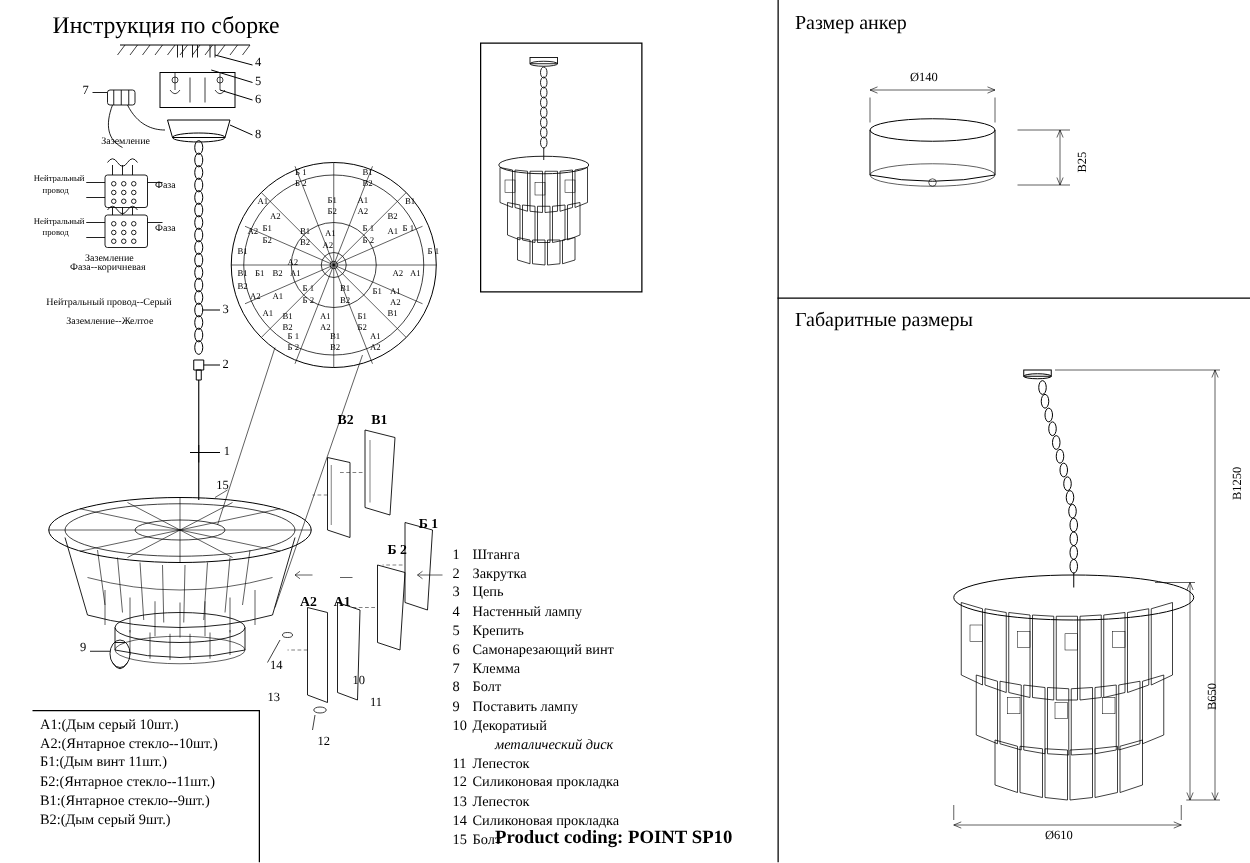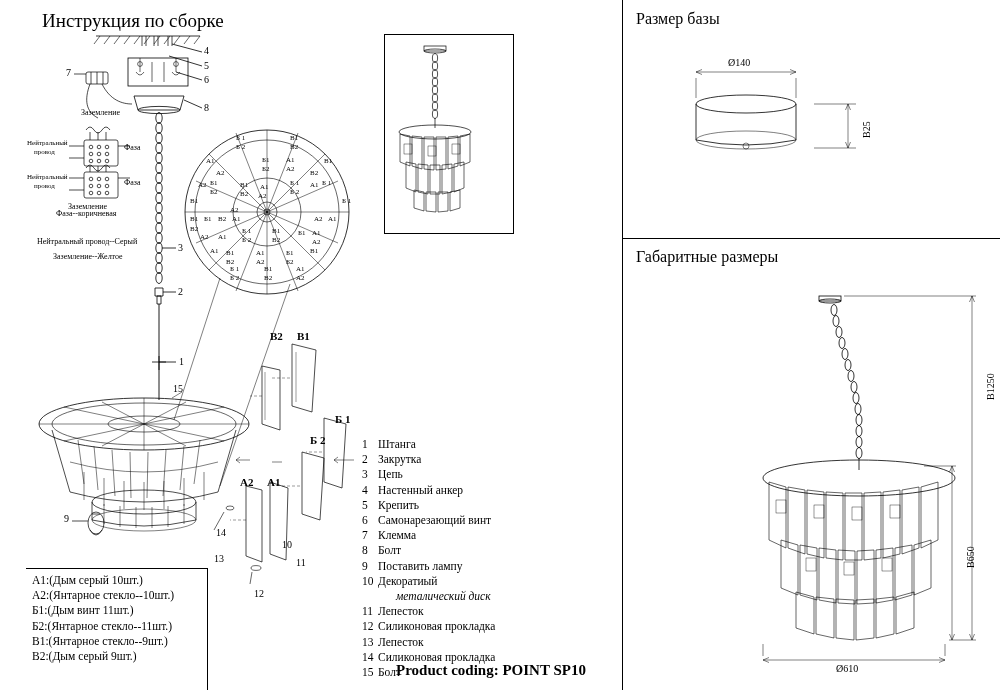--- a/index.html
+++ b/index.html
@@ -111,21 +111,21 @@
 </style>
 </head>
 <body>
 
 <div class="page">
 
   <div class="vline-main"></div>
   <div class="hline-right"></div>
 
   <div class="title-main">Инструкция по сборке</div>
-  <div class="title-base">Размер базы</div>
+  <div class="title-base">Размер анкер</div>
   <div class="title-dims">Габаритные размеры</div>
 
   <div class="inset-box"></div>
 
   <div class="svgwrap">
   <svg width="1000" height="690" viewBox="0 0 1000 690" xmlns="http://www.w3.org/2000/svg">
     <g fill="none" stroke="#000" stroke-width="0.8">
 
       <line x1="72" y1="36" x2="176" y2="36"></line>
       <g stroke-width="0.6">
@@ -587,21 +587,21 @@
   <div class="t s10 rot90" style="left:838px; top:138px;">В25</div>
 
   <div class="t s10" style="left:812px; top:664px;">Ø610</div>
   <div class="t s10 rot90" style="left:962px; top:400px;">В1250</div>
   <div class="t s10 rot90" style="left:942px; top:568px;">В650</div>
 
   <div class="parts-list">
     <div class="row"><span class="num">1</span><span>Штанга</span></div>
     <div class="row"><span class="num">2</span><span>Закрутка</span></div>
     <div class="row"><span class="num">3</span><span>Цепь</span></div>
-    <div class="row"><span class="num">4</span><span>Настенный анкер</span></div>
+    <div class="row"><span class="num">4</span><span>Настенный лампу</span></div>
     <div class="row"><span class="num">5</span><span>Крепить</span></div>
     <div class="row"><span class="num">6</span><span>Самонарезающий винт</span></div>
     <div class="row"><span class="num">7</span><span>Клемма</span></div>
     <div class="row"><span class="num">8</span><span>Болт</span></div>
     <div class="row"><span class="num">9</span><span>Поставить лампу</span></div>
     <div class="row"><span class="num">10</span><span>Декоратиый</span></div>
     <div class="row sub"><span>металический диск</span></div>
     <div class="row"><span class="num">11</span><span>Лепесток</span></div>
     <div class="row"><span class="num">12</span><span>Силиконовая прокладка</span></div>
     <div class="row"><span class="num">13</span><span>Лепесток</span></div>

